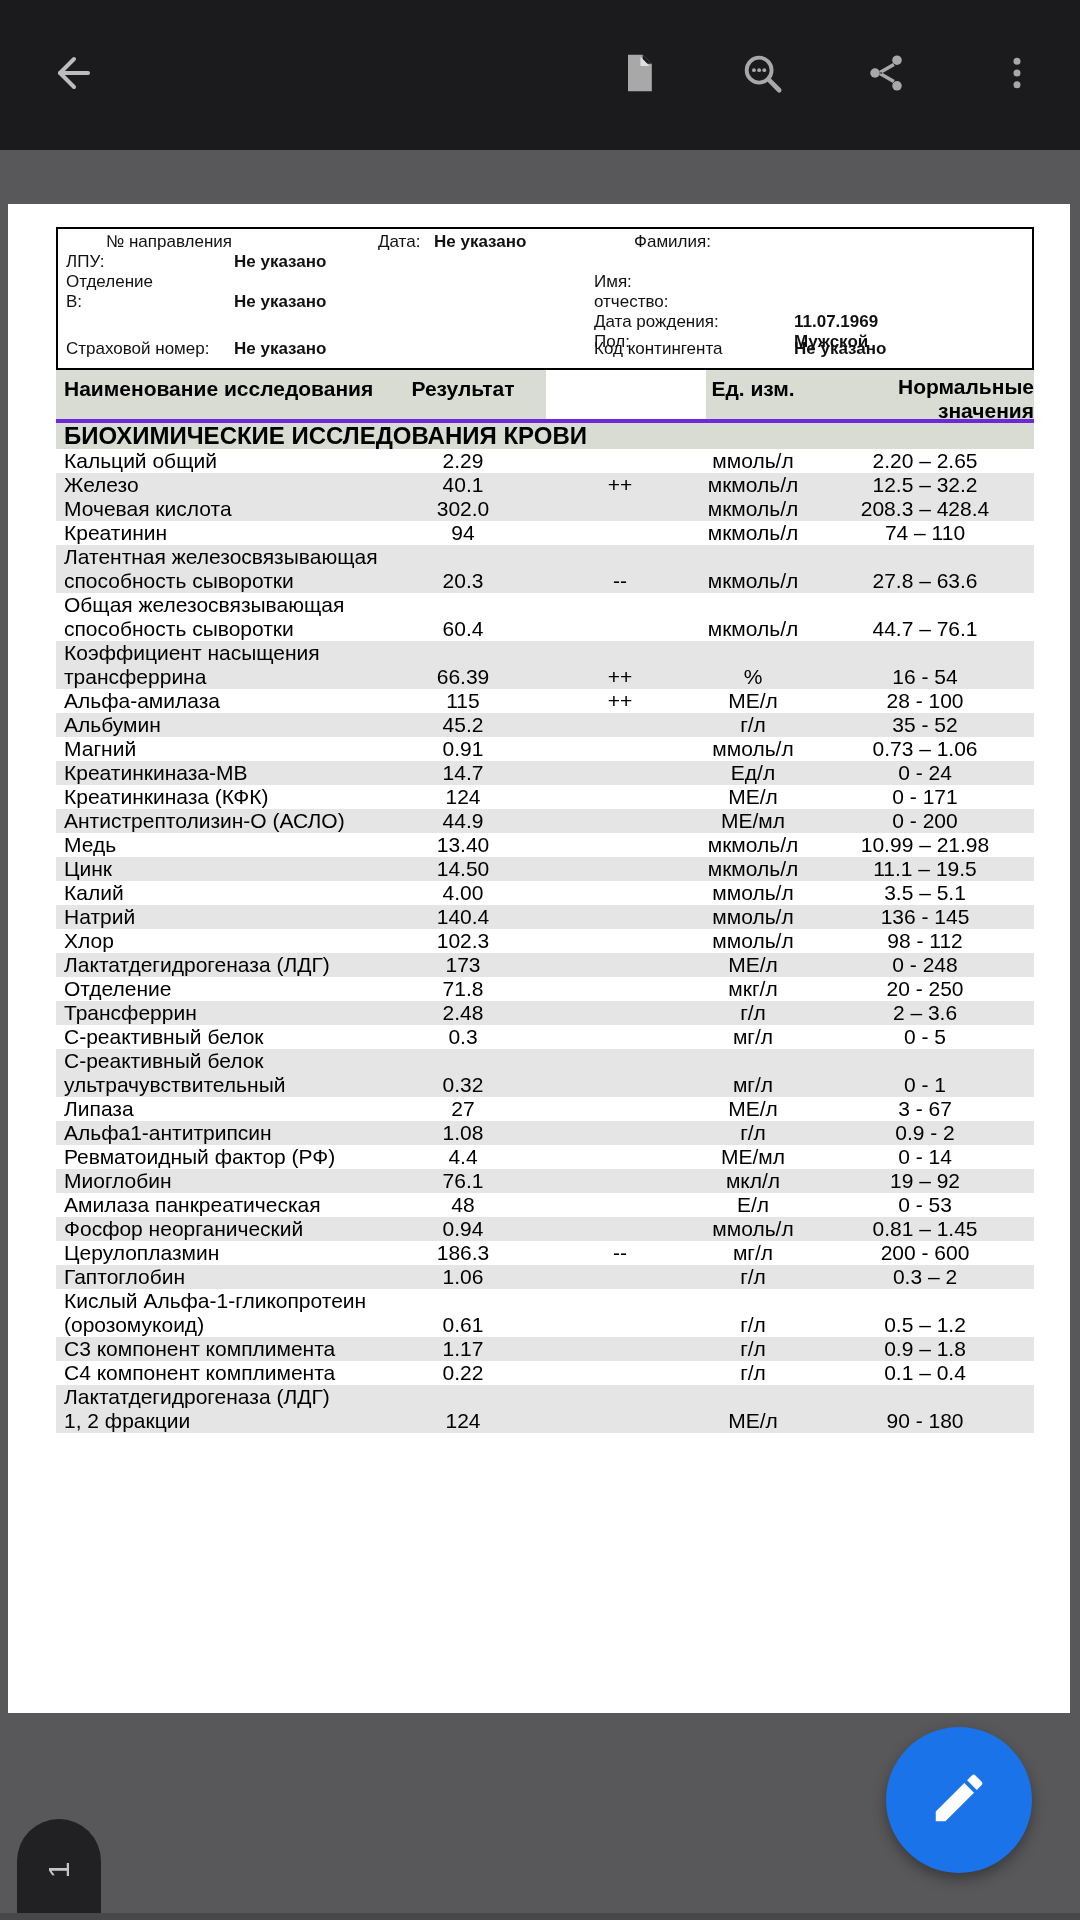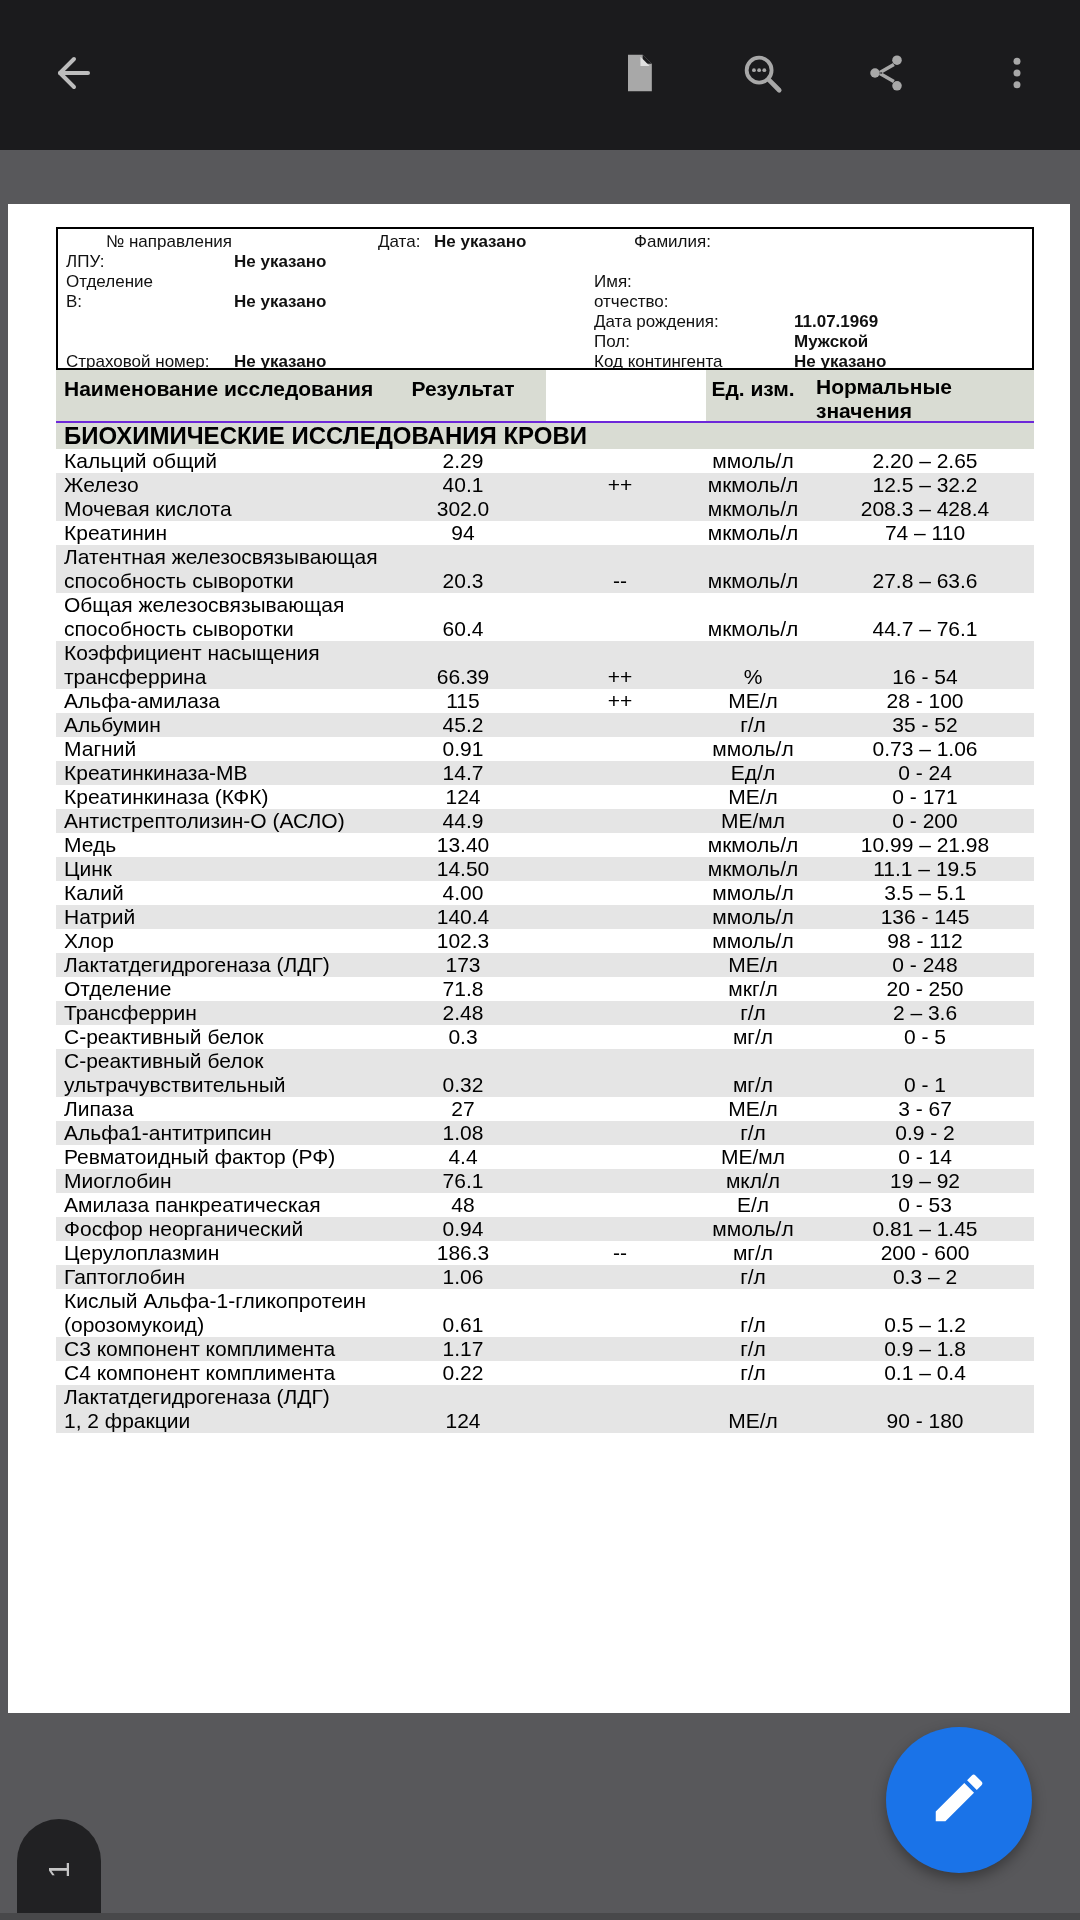--- a/index.html
+++ b/index.html
@@ -11,27 +11,27 @@
   .icon-btn svg{display:block;}
   
   .page{position:absolute;left:8px;top:204px;width:1062px;height:1509px;background:#ffffff;}
   .infobox{position:absolute;left:48px;top:23px;width:978px;height:141px;
            border:2px solid #000;border-bottom:none;box-sizing:border-box;font-size:17px;color:#111;}
   .iline{position:absolute;left:0;width:100%;height:20px;line-height:20px;}
   .iseg{position:absolute;white-space:nowrap;}
   .iseg.b{font-weight:bold;}
   .col-a{left:8px}.col-b{left:176px}.col-c{left:280px}.col-cv{left:336px}.col-d{left:536px}.col-e{left:736px}
   .thead{position:absolute;left:48px;top:164px;width:978px;height:57px;background:#d9dcd3;
-         border-top:2px solid #000;border-bottom:4px solid #6d28d9;box-sizing:border-box;color:#000;}
+         border-top:2px solid #000;border-bottom:6px solid #6d28d9;box-sizing:border-box;color:#000;}
   .thead-gap{position:absolute;left:490px;top:0;width:160px;height:100%;background:#fff;}
   .th{position:absolute;top:7px;font-weight:bold;font-size:21px;line-height:24px;}
   .th-name{left:8px;}
   .th-result{left:320px;width:174px;text-align:center;}
   .th-unit{left:634px;width:126px;text-align:center;}
-  .th-normal{left:760px;width:218px;text-align:left;top:5px;}
+  .th-normal{left:760px;width:218px;text-align:right;top:5px;}
   .section-band{position:absolute;left:48px;top:219px;width:978px;height:26px;background:#d9dcd3;
                 font-weight:bold;font-size:24px;line-height:26px;color:#000;}
   .section-band span{padding-left:8px;}
   .tbody{position:absolute;left:48px;top:245px;width:978px;color:#000;}
   .trow{display:grid;grid-template-columns:320px 174px 140px 126px 1fr;height:24px;font-size:21px;line-height:24px;}
   .trow.two{height:48px;}
   .trow.shade{background:#e5e5e5;}
   .cell{overflow:visible;white-space:nowrap;}
   .cell.ctr{text-align:center;align-self:end;}
   .nm{padding-left:8px;}
@@ -127,21 +127,21 @@
           <span class="iseg col-d">отчество:</span>
         </div>
         <div class="iline" style="top: 83px;">
           <span class="iseg col-d">Дата рождения:</span>
           <span class="iseg col-e b">11.07.1969</span>
         </div>
         <div class="iline" style="top: 103px;">
           <span class="iseg col-d">Пол:</span>
           <span class="iseg col-e b">Мужской</span>
         </div>
-        <div class="iline" style="top: 123px; padding-left: 38px;">
+        <div class="iline" style="top: 110px; padding-left: 38px;">
           <span class="iseg col-a">Страховой номер:</span>
           <span class="iseg col-b b">Не указано</span>
           <span class="iseg col-d">Код контингента</span>
           <span class="iseg col-e b">Не указано</span>
         </div>
       </div>
 
     <div class="thead">
       <div class="thead-gap"></div>
       <div class="th th-name">Наименование исследования</div>

